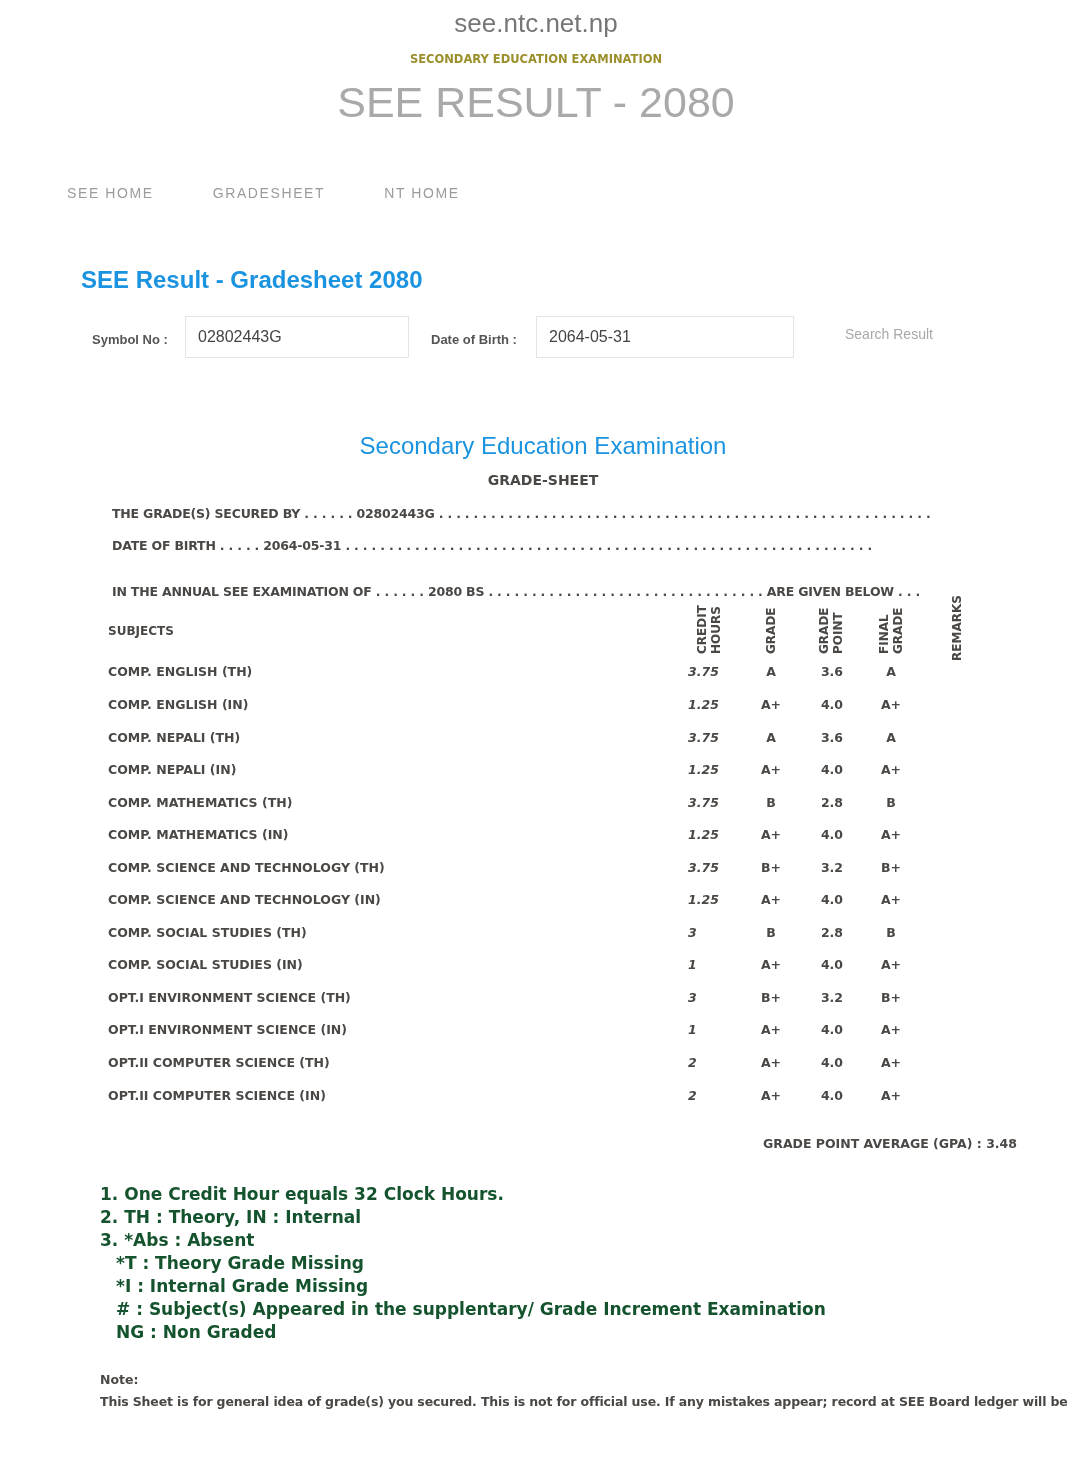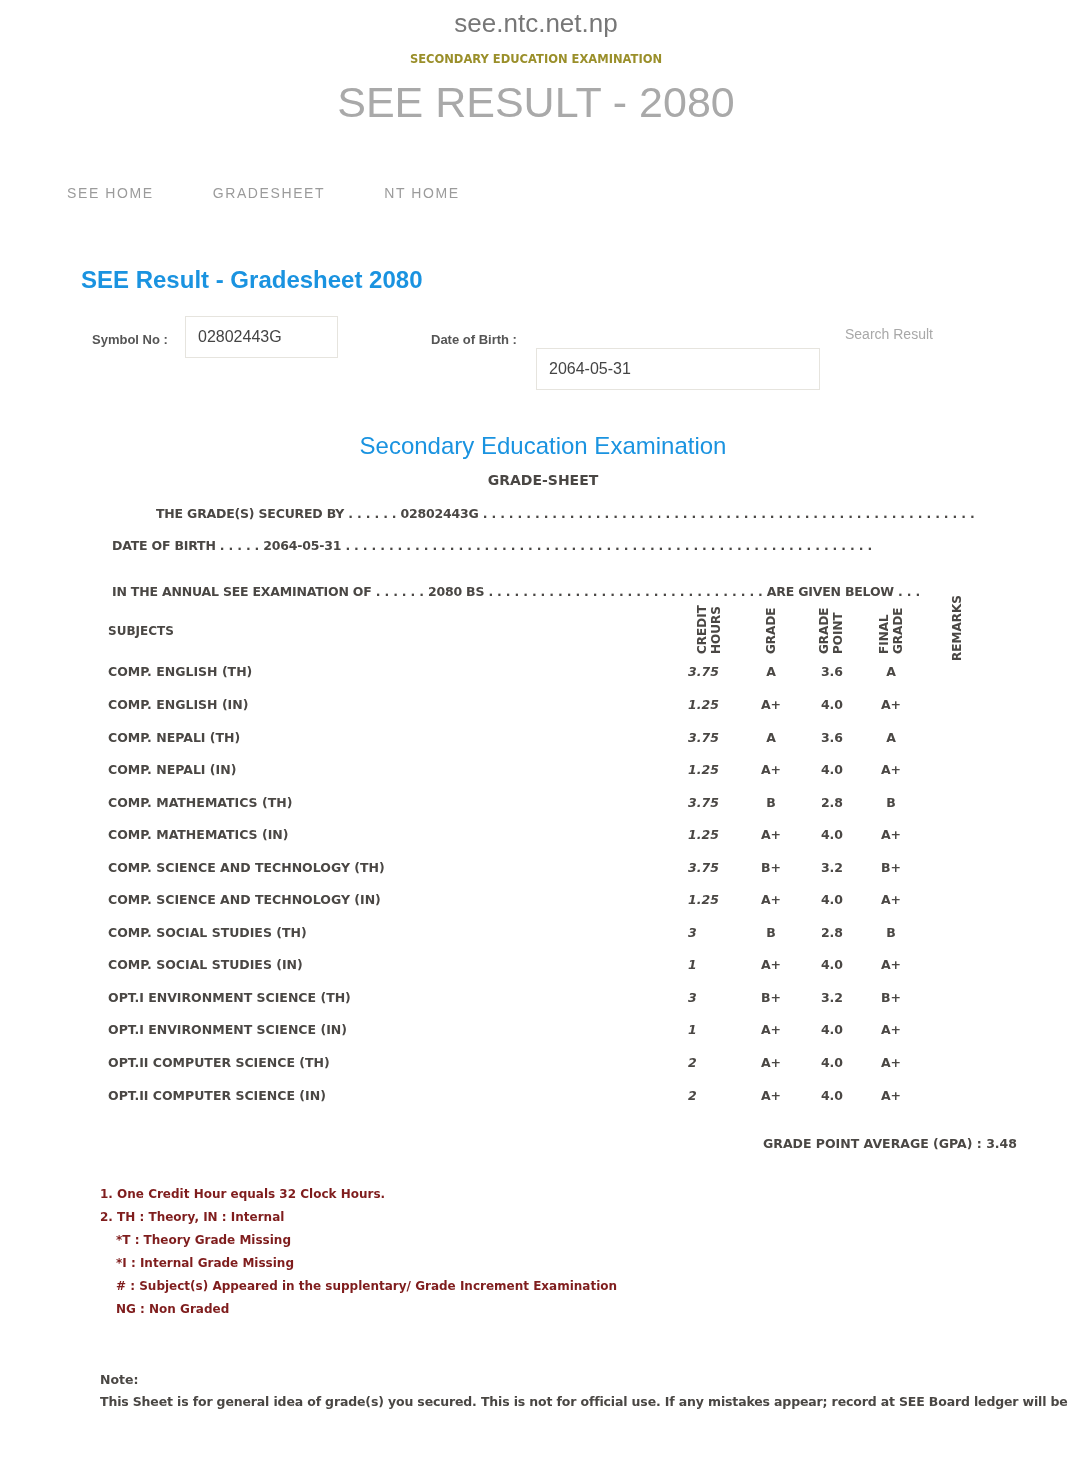--- a/index.html
+++ b/index.html
@@ -75,21 +75,21 @@
   .c-subject { left: 108px; }
   .c-credit { left: 688px; font-style: italic; }
   .c-grade { left: 771px; width: 0; display: flex; justify-content: center; }
   .c-gp { left: 832px; width: 0; display: flex; justify-content: center; }
   .c-final { left: 891px; width: 0; display: flex; justify-content: center; }
 
   .gpa {
     position: absolute; left: 763px; top: 1136px; font-size: 12.5px; font-weight: bold; color: #4a4744;
   }
 
-  .legend { position: absolute; left: 100px; top: 1186px; font-size: 12px; font-weight: bold; color: #7f1d1d; }
+  .legend { position: absolute; left: 100px; top: 1186px; font-size: 17px; font-weight: bold; color: #14532d; }
   .legend div { height: 23px; line-height: 16px; white-space: nowrap; }
   .legend .indent { padding-left: 16px; }
 
   .note-label { position: absolute; left: 100px; top: 1372px; font-size: 12.5px; font-weight: bold; color: #4a4744; }
   .note-text { position: absolute; left: 100px; top: 1394px; font-size: 12.5px; font-weight: bold; color: #4a4744; white-space: nowrap; letter-spacing: -0.15px; }
 </style>
 </head>
 <body>
 
 <div class="site-domain">see.ntc.net.np</div>
@@ -98,29 +98,29 @@
 
 <nav class="nav">
   <a>SEE HOME</a>
   <a>GRADESHEET</a>
   <a>NT HOME</a>
 </nav>
 
 <h2 class="page-heading">SEE Result - Gradesheet 2080</h2>
 <div class="form-row">
   <label class="form-label" style="left:92px;">Symbol No :</label>
-  <div class="form-input" style="left:185px; width:153px;">02802443G</div>
+  <div class="form-input" style="left:185px; width:224px;">02802443G</div>
   <label class="form-label" style="left:431px;">Date of Birth :</label>
-  <div class="form-input" style="left:536px; width:284px;margin-top:32px;">2064-05-31</div>
+  <div class="form-input" style="left:536px; width:258px;">2064-05-31</div>
   <button class="search-btn">Search Result</button>
 </div>
 
 <div class="sheet-title">Secondary Education Examination</div>
 <div class="sheet-sub">GRADE-SHEET</div>
-<div class="info-line" style="top:506px;margin-left:44px;">THE GRADE(S) SECURED BY . . . . . . 02802443G . . . . . . . . . . . . . . . . . . . . . . . . . . . . . . . . . . . . . . . . . . . . . . . . . . . . . . . . .</div>
+<div class="info-line" style="top:506px;">THE GRADE(S) SECURED BY . . . . . . 02802443G . . . . . . . . . . . . . . . . . . . . . . . . . . . . . . . . . . . . . . . . . . . . . . . . . . . . . . . . .</div>
 <div class="info-line" style="top:538px;">DATE OF BIRTH . . . . . 2064-05-31 . . . . . . . . . . . . . . . . . . . . . . . . . . . . . . . . . . . . . . . . . . . . . . . . . . . . . . . . . . . . .</div>
 <div class="info-line" style="top:568px;margin-top:16px;">IN THE ANNUAL SEE EXAMINATION OF . . . . . . 2080 BS . . . . . . . . . . . . . . . . . . . . . . . . . . . . . . . . ARE GIVEN BELOW . . .</div>
 
 <div class="th-subjects">SUBJECTS</div>
 <div class="th-vert" style="left:695px; top:608px; height:46px;">CREDIT
 HOURS</div>
 <div class="th-vert" style="left:764px; top:608px; height:46px;">GRADE</div>
 <div class="th-vert" style="left:817px; top:608px; height:46px;">GRADE
 POINT</div>
 <div class="th-vert" style="left:877px; top:608px; height:46px;">FINAL
@@ -224,20 +224,21 @@
   <span class="cell c-grade">A+</span>
   <span class="cell c-gp">4.0</span>
   <span class="cell c-final">A+</span>
 </div>
 
 <div class="gpa">GRADE POINT AVERAGE (GPA) : 3.48</div>
 
 <div class="legend">
   <div>1. One Credit Hour equals 32 Clock Hours.</div>
   <div>2. TH : Theory, IN : Internal</div>
+  <div>3. *Abs : Absent</div>
   <div class="indent">*T : Theory Grade Missing</div>
   <div class="indent">*I : Internal Grade Missing</div>
   <div class="indent"># : Subject(s) Appeared in the supplentary/ Grade Increment Examination</div>
   <div class="indent">NG : Non Graded</div>
 </div>
 
 <div class="note-label">Note:</div>
 <div class="note-text">This Sheet is for general idea of grade(s) you secured. This is not for official use. If any mistakes appear; record at SEE Board ledger will be</div>
 
 </body></html>

